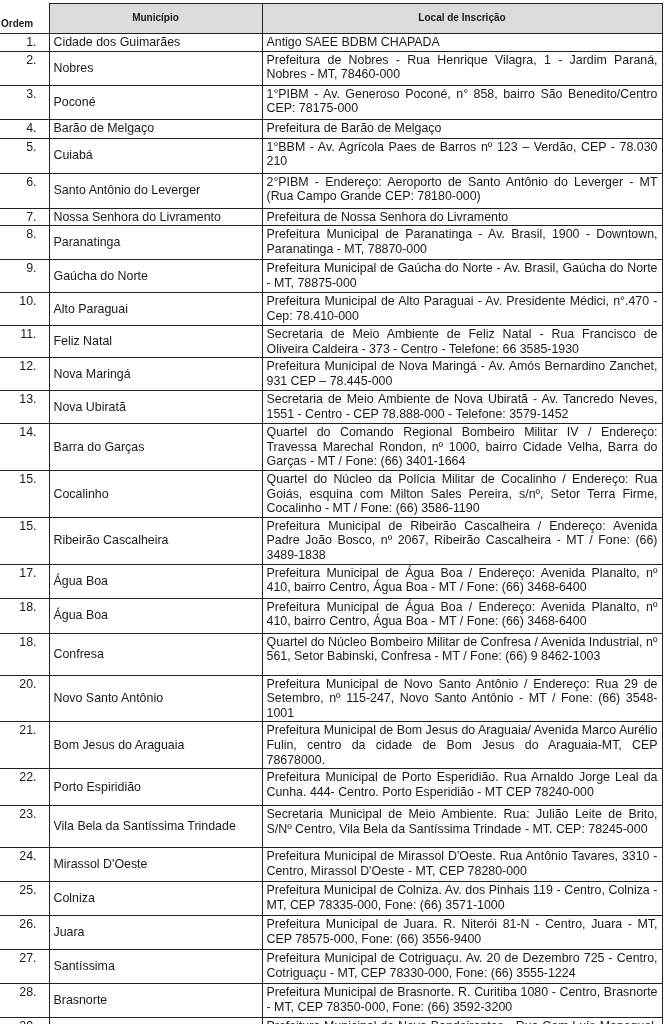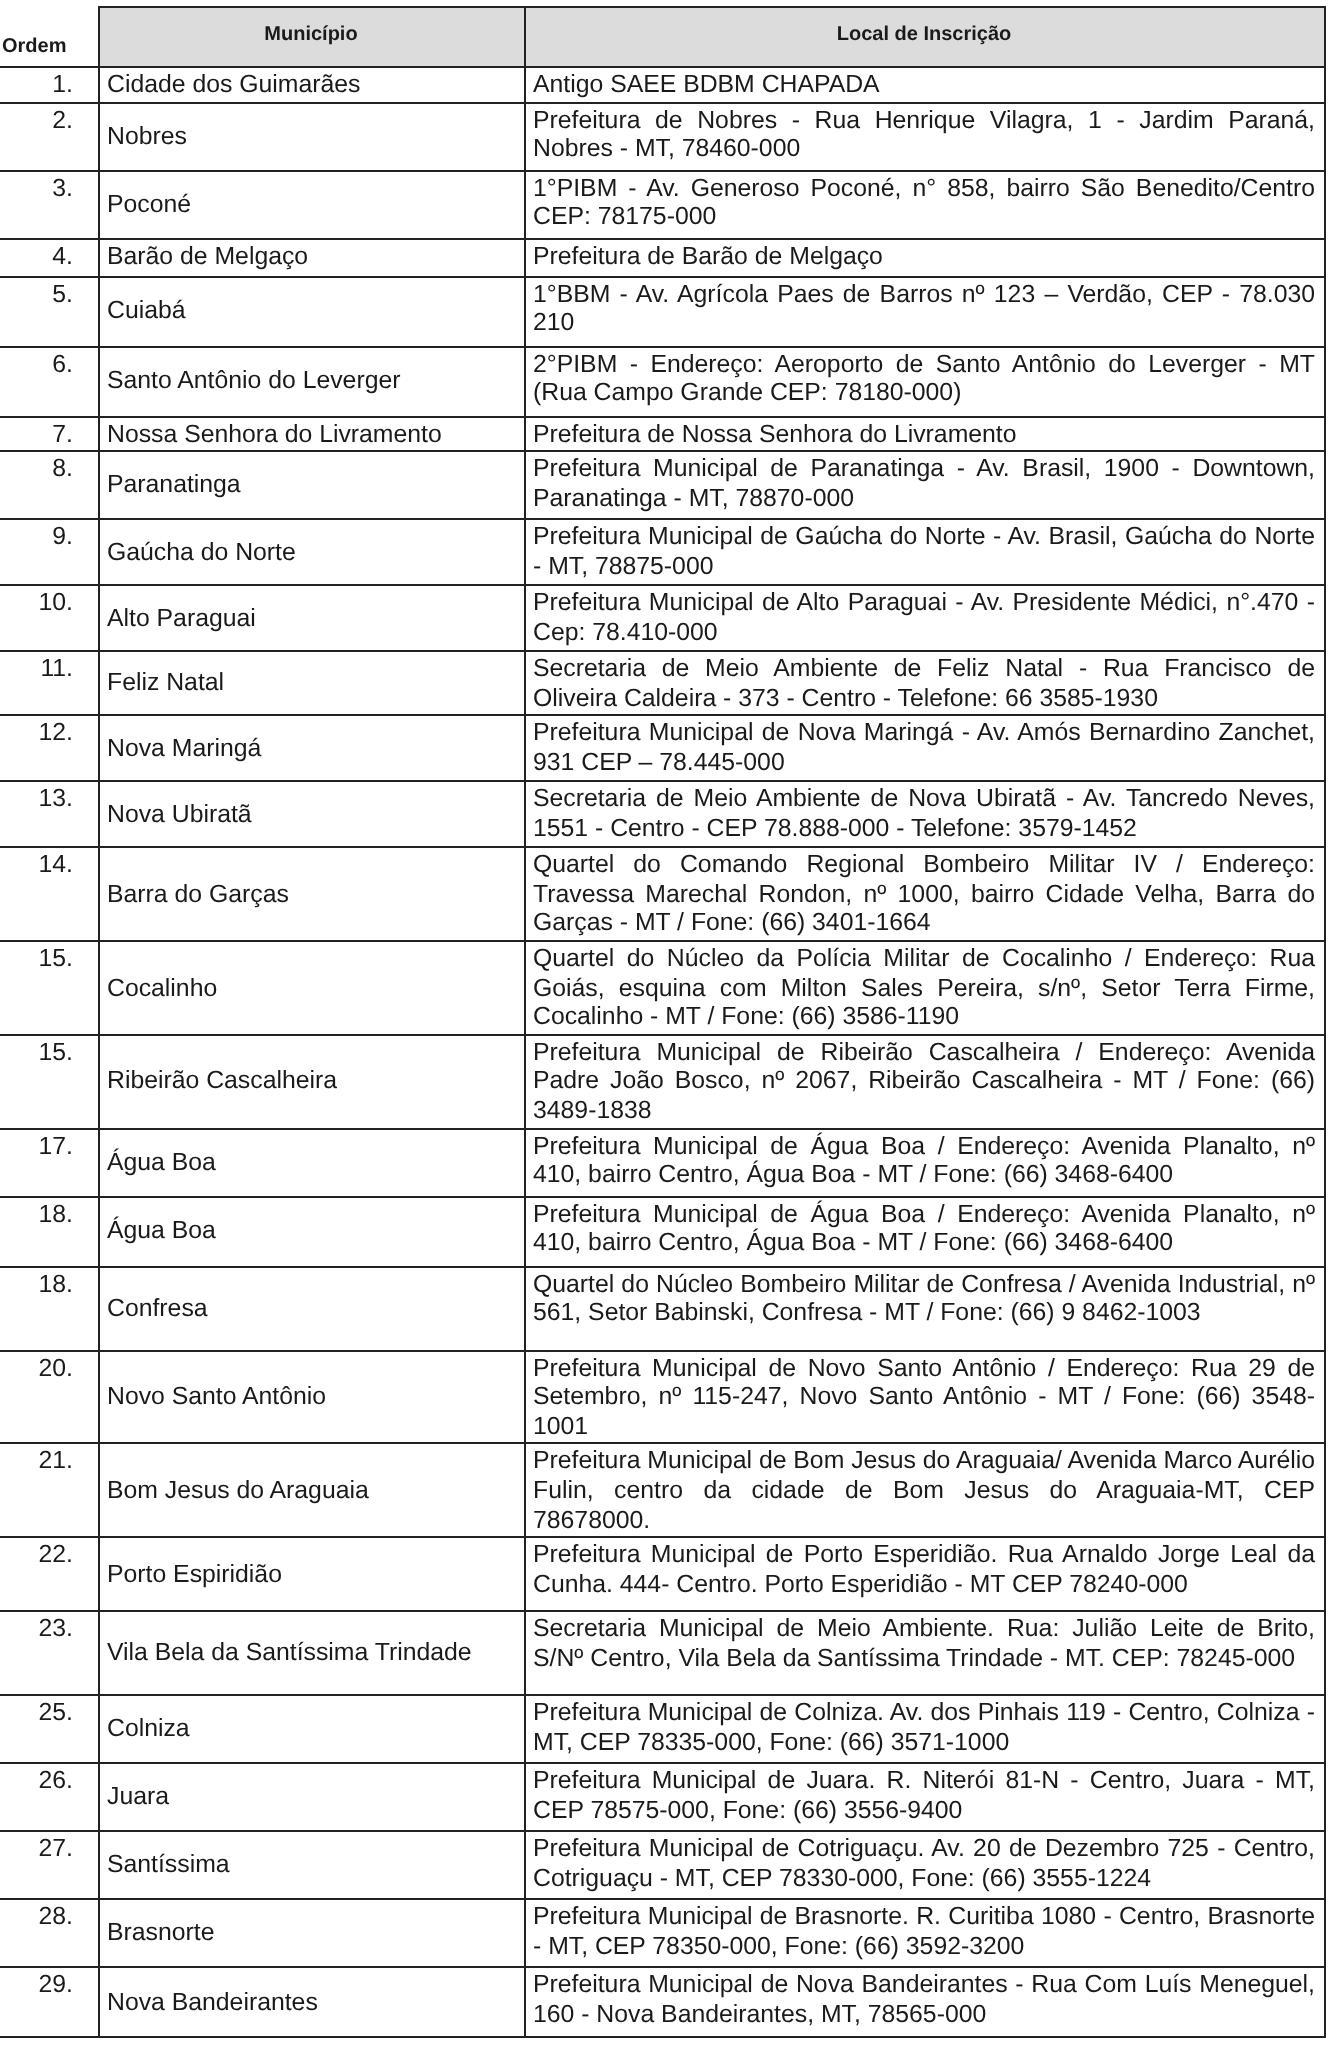--- a/index.html
+++ b/index.html
@@ -145,20 +145,25 @@
         <td class="ord">22.</td>
         <td class="mun">Porto Espiridião</td>
         <td class="loc">Prefeitura Municipal de Porto Esperidião. Rua Arnaldo Jorge Leal da Cunha. 444- Centro. Porto Esperidião - MT CEP 78240-000</td>
       </tr>
       <tr style="height: 42px; padding-left: 25px;">
         <td class="ord">23.</td>
         <td class="mun">Vila Bela da Santíssima Trindade</td>
         <td class="loc">Secretaria Municipal de Meio Ambiente. Rua: Julião Leite de Brito, S/Nº Centro, Vila Bela da Santíssima Trindade - MT. CEP: 78245-000</td>
       </tr>
       <tr style="height: 34px;">
+        <td class="ord">24.</td>
+        <td class="mun">Mirassol D'Oeste</td>
+        <td class="loc">Prefeitura Municipal de Mirassol D'Oeste. Rua Antônio Tavares, 3310 - Centro, Mirassol D'Oeste - MT, CEP 78280-000</td>
+      </tr>
+      <tr style="height: 34px;">
         <td class="ord">25.</td>
         <td class="mun">Colniza</td>
         <td class="loc">Prefeitura Municipal de Colniza. Av. dos Pinhais 119 - Centro, Colniza - MT, CEP 78335-000, Fone: (66) 3571-1000</td>
       </tr>
       <tr style="height: 34px;">
         <td class="ord">26.</td>
         <td class="mun">Juara</td>
         <td class="loc">Prefeitura Municipal de Juara. R. Niterói 81-N - Centro, Juara - MT, CEP 78575-000, Fone: (66) 3556-9400</td>
       </tr>
       <tr style="height: 34px;">

